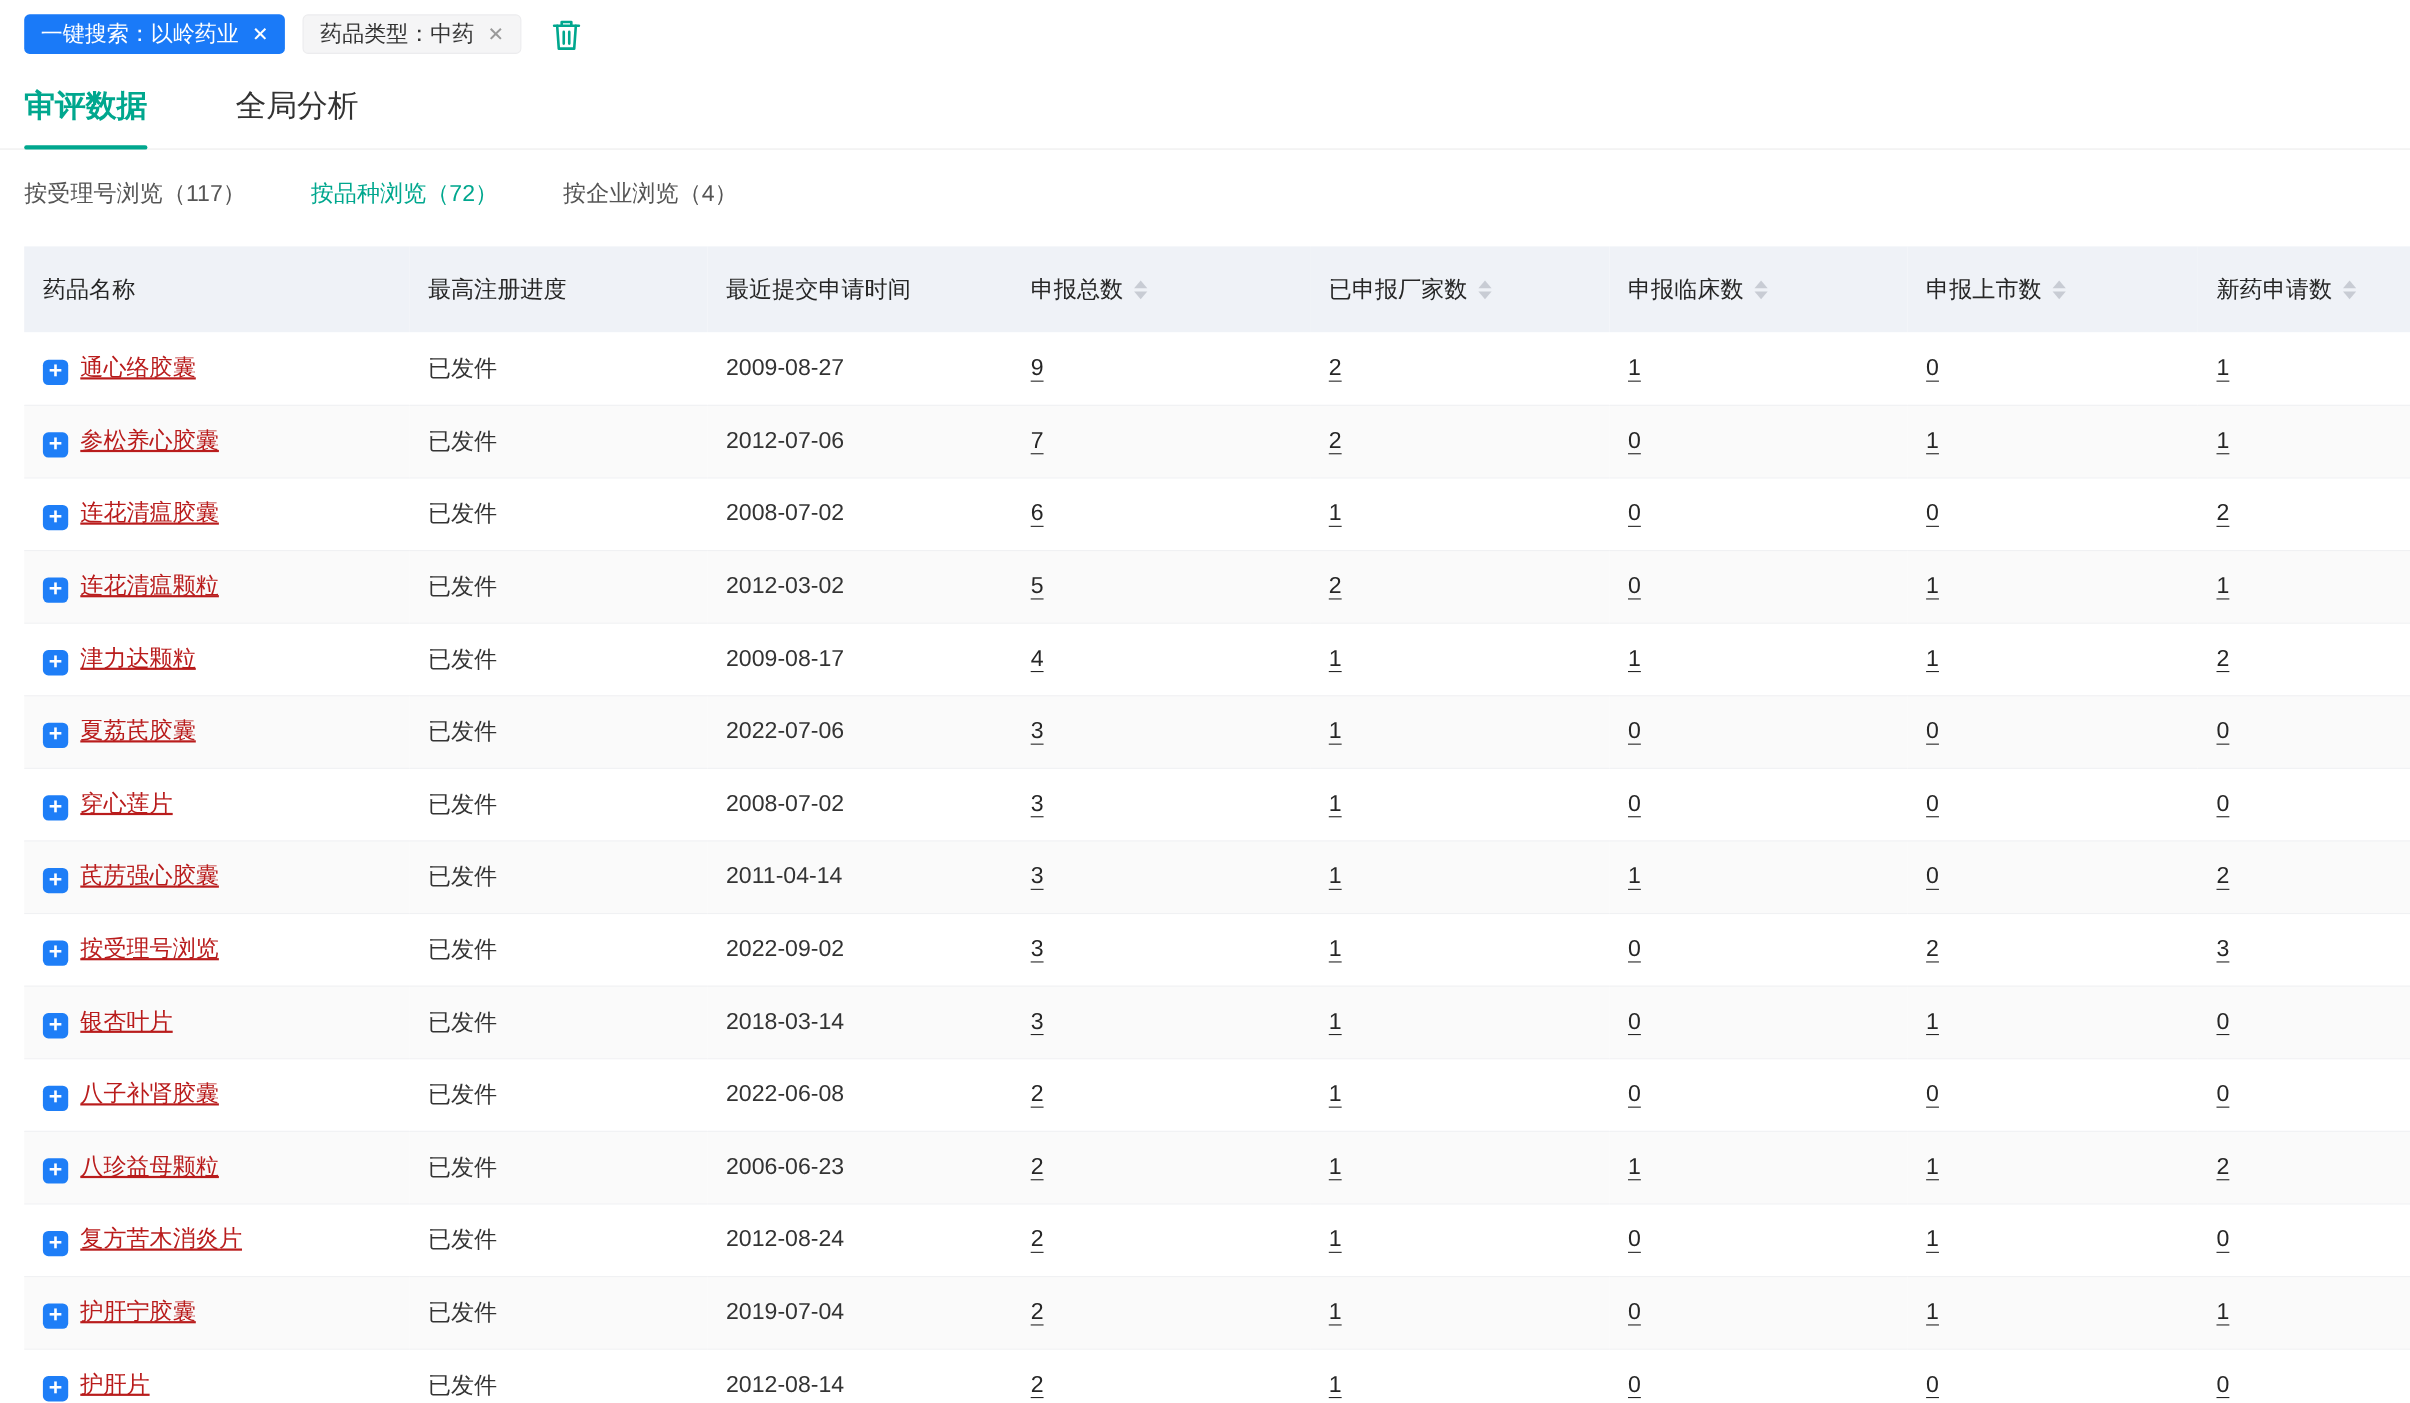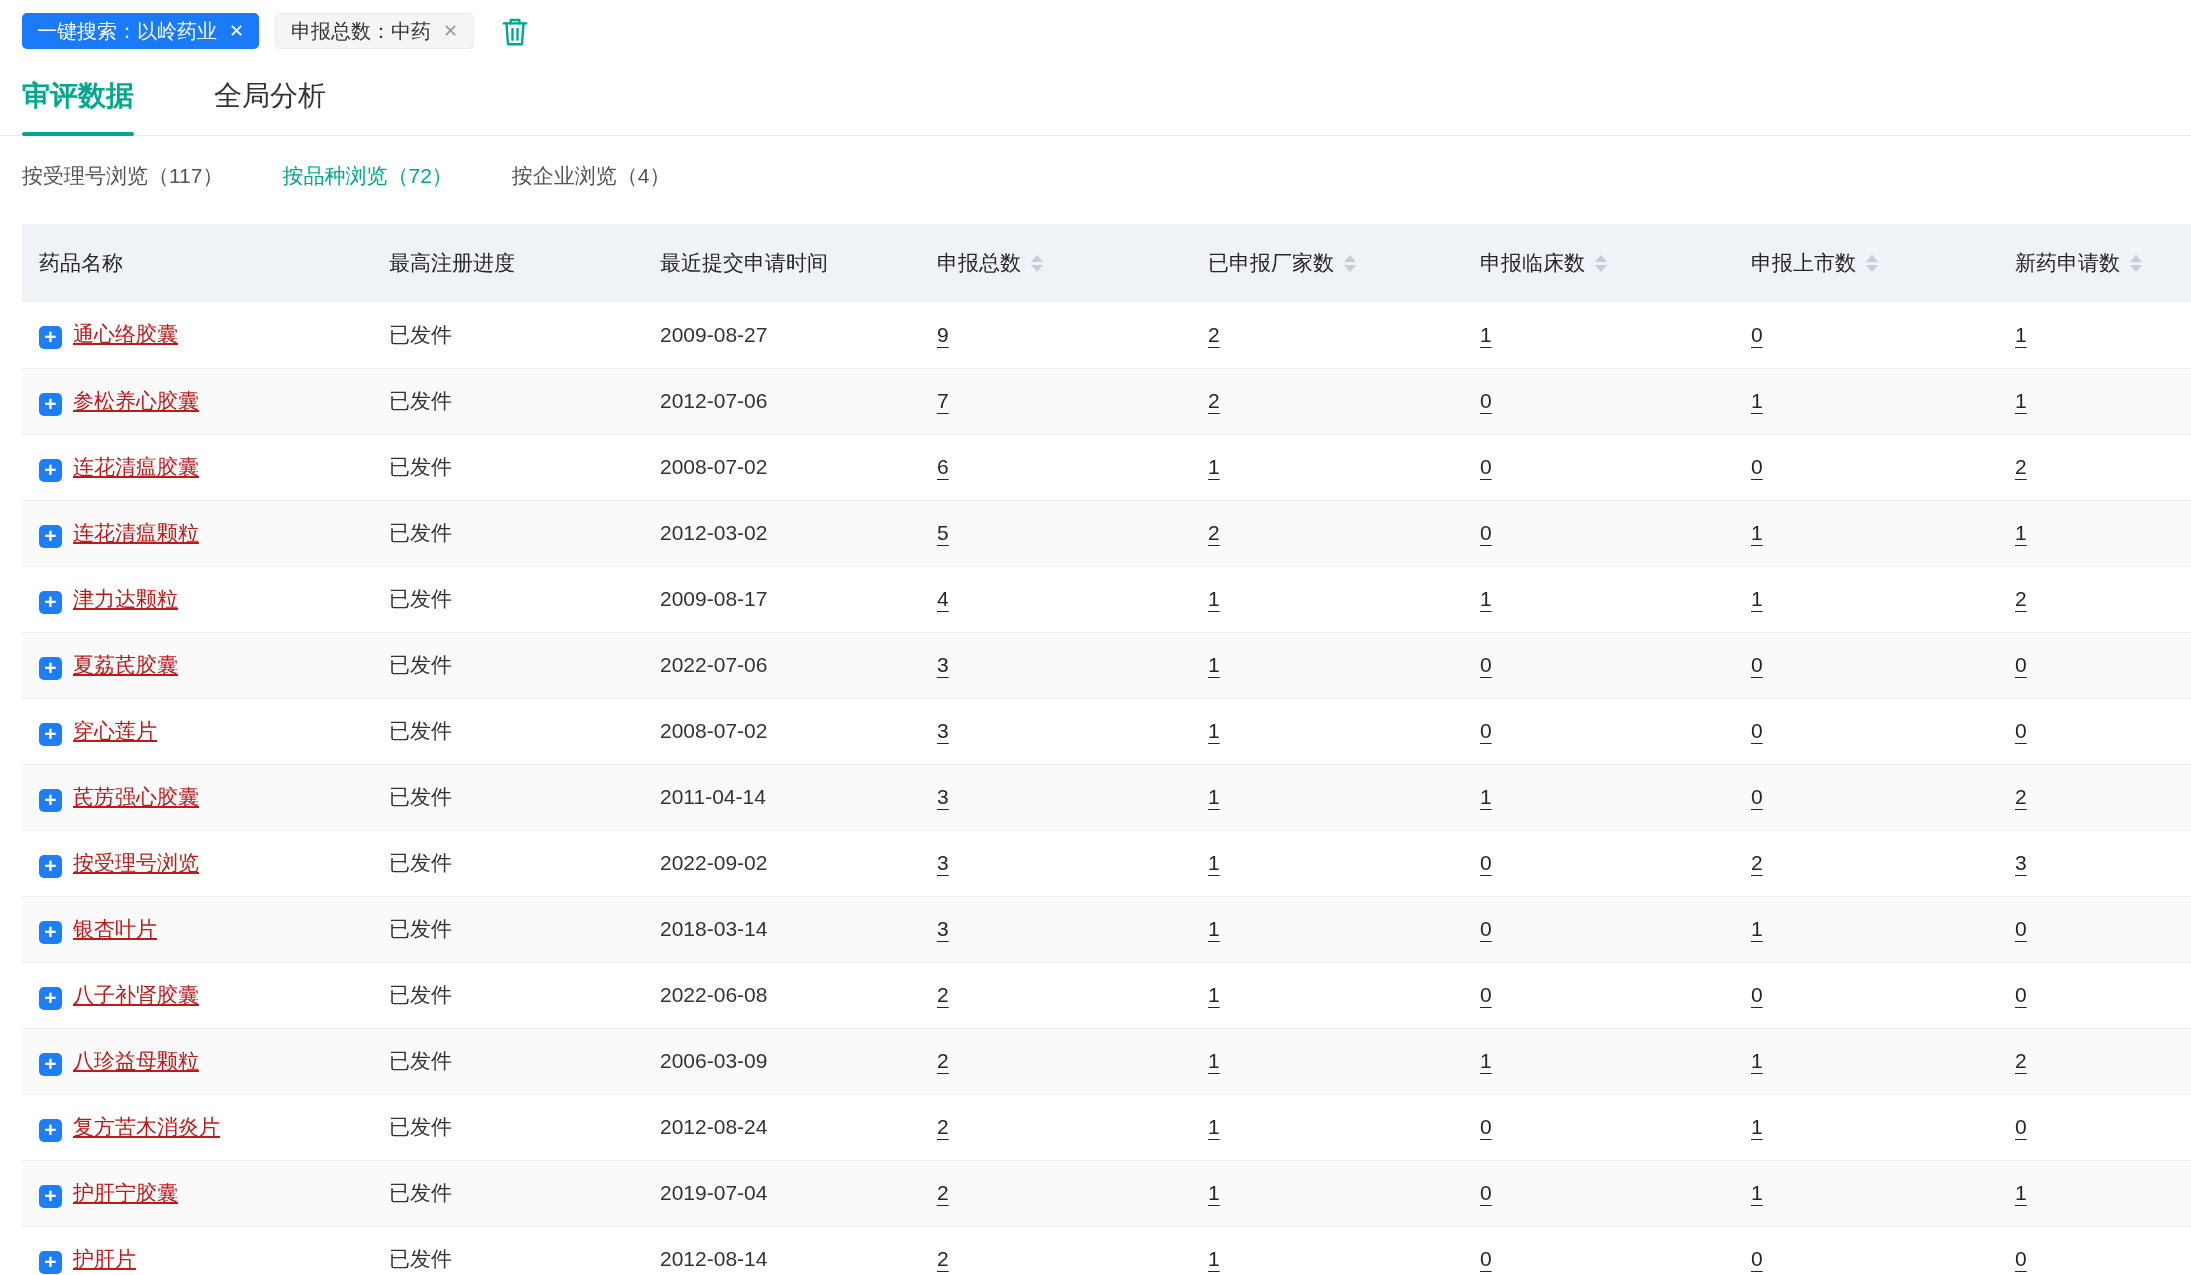--- a/index.html
+++ b/index.html
@@ -57,21 +57,21 @@
 </style>
 </head>
 <body>
 
 <div class="filter-bar">
   <span class="tag tag-blue">
     <span>一键搜索：以岭药业</span>
     <span class="tag-close">✕</span>
   </span>
   <span class="tag tag-gray">
-    <span>申报总数：中药</span>
+    <span>药品类型：中药</span>
     <span class="tag-close">✕</span>
   </span>
   <span class="trash-btn">
     <svg width="30" height="33" viewBox="0 0 24 26" fill="none">
       <g stroke="#00a78e" stroke-width="1.9" stroke-linecap="round" stroke-linejoin="round">
         <path d="M3 6.5h18"></path>
         <path d="M8.5 6.5V3.8h7v2.7"></path>
         <path d="M5.2 6.5l1.2 16.7h11.2l1.2-16.7"></path>
         <path d="M10 11v8.5M14 11v8.5"></path>
       </g>
@@ -236,21 +236,21 @@
           <td>2022-06-08</td>
           <td><a class="num-link">2</a></td>
           <td><a class="num-link">1</a></td>
           <td><a class="num-link">0</a></td>
           <td><a class="num-link">0</a></td>
           <td><a class="num-link">0</a></td>
         </tr>
         <tr>
           <td class="col-name"><span class="expand-btn">+</span><span class="drug-name">八珍益母颗粒</span></td>
           <td>已发件</td>
-          <td>2006-03-09</td>
+          <td>2006-06-23</td>
           <td><a class="num-link">2</a></td>
           <td><a class="num-link">1</a></td>
           <td><a class="num-link">1</a></td>
           <td><a class="num-link">1</a></td>
           <td><a class="num-link">2</a></td>
         </tr>
         <tr>
           <td class="col-name"><span class="expand-btn">+</span><span class="drug-name">复方苦木消炎片</span></td>
           <td>已发件</td>
           <td>2012-08-24</td>

